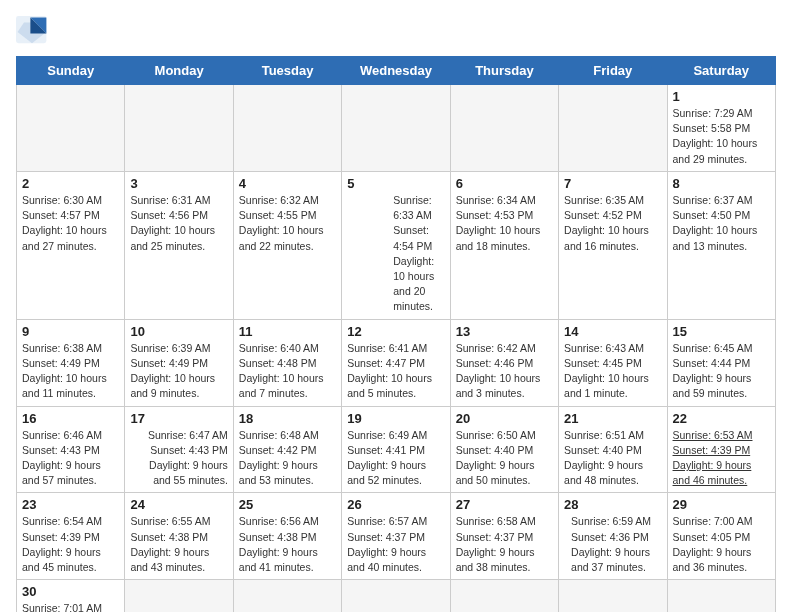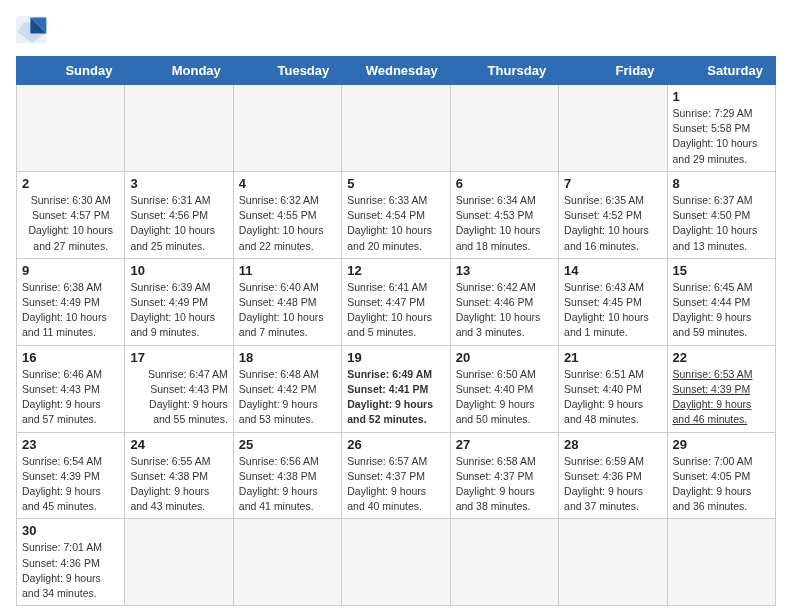--- a/index.html
+++ b/index.html
@@ -51,21 +51,21 @@
       width: 100%;
       border-collapse: collapse;
       border: 1px solid #ccc;
     }
     .calendar th {
       background-color: #2e6db4;
       color: #fff;
       font-size: 13px;
       font-weight: bold;
       padding: 6px 12px;
-      text-align: right;
+      text-align: center;
       border: 1px solid #2e6db4;
     }
     .calendar td {
       vertical-align: top;
       border: 1px solid #ccc;
       padding: 4px 5px;
       width: calc(100% / 7);
       font-size: 11px;
       color: #333;
       background: #fff;
@@ -134,42 +134,42 @@
           <span class="day-num">1</span>
           <div class="day-info" style="white-space: pre-line;">Sunrise: 7:29 AM
 Sunset: 5:58 PM
 Daylight: 10 hours
 and 29 minutes.</div>
         </td>
       </tr>
       <tr>
         <td>
           <span class="day-num">2</span>
-          <div class="day-info" style="white-space: pre-line; text-align: center;">Sunrise: 6:30 AM
+          <div class="day-info" style="white-space: pre-line;">Sunrise: 6:30 AM
 Sunset: 4:57 PM
 Daylight: 10 hours
 and 27 minutes.</div>
         </td>
         <td>
           <span class="day-num">3</span>
           <div class="day-info" style="white-space: pre-line;">Sunrise: 6:31 AM
 Sunset: 4:56 PM
 Daylight: 10 hours
 and 25 minutes.</div>
         </td>
         <td>
           <span class="day-num">4</span>
           <div class="day-info" style="white-space: pre-line;">Sunrise: 6:32 AM
 Sunset: 4:55 PM
 Daylight: 10 hours
 and 22 minutes.</div>
         </td>
         <td>
           <span class="day-num">5</span>
-          <div class="day-info" style="white-space: pre-line;">Sunrise: 6:33 AM
+          <div class="day-info" style="white-space: pre-line; margin-left: 46px;">Sunrise: 6:33 AM
 Sunset: 4:54 PM
 Daylight: 10 hours
 and 20 minutes.</div>
         </td>
         <td>
           <span class="day-num">6</span>
           <div class="day-info" style="white-space: pre-line;">Sunrise: 6:34 AM
 Sunset: 4:53 PM
 Daylight: 10 hours
 and 18 minutes.</div>
@@ -257,21 +257,21 @@
         </td>
         <td>
           <span class="day-num">18</span>
           <div class="day-info" style="white-space: pre-line;">Sunrise: 6:48 AM
 Sunset: 4:42 PM
 Daylight: 9 hours
 and 53 minutes.</div>
         </td>
         <td>
           <span class="day-num">19</span>
-          <div class="day-info" style="white-space: pre-line; font-weight: bold;">Sunrise: 6:49 AM
+          <div class="day-info" style="white-space: pre-line;">Sunrise: 6:49 AM
 Sunset: 4:41 PM
 Daylight: 9 hours
 and 52 minutes.</div>
         </td>
         <td>
           <span class="day-num">20</span>
           <div class="day-info" style="white-space: pre-line;">Sunrise: 6:50 AM
 Sunset: 4:40 PM
 Daylight: 9 hours
 and 50 minutes.</div>
@@ -322,21 +322,21 @@
         </td>
         <td>
           <span class="day-num">27</span>
           <div class="day-info" style="white-space: pre-line;">Sunrise: 6:58 AM
 Sunset: 4:37 PM
 Daylight: 9 hours
 and 38 minutes.</div>
         </td>
         <td>
           <span class="day-num">28</span>
-          <div class="day-info" style="white-space: pre-line;">Sunrise: 6:59 AM
+          <div class="day-info" style="white-space: pre-line; margin-left: 7px;">Sunrise: 6:59 AM
 Sunset: 4:36 PM
 Daylight: 9 hours
 and 37 minutes.</div>
         </td>
         <td>
           <span class="day-num">29</span>
           <div class="day-info" style="white-space: pre-line;">Sunrise: 7:00 AM
 Sunset: 4:05 PM
 Daylight: 9 hours
 and 36 minutes.</div>

